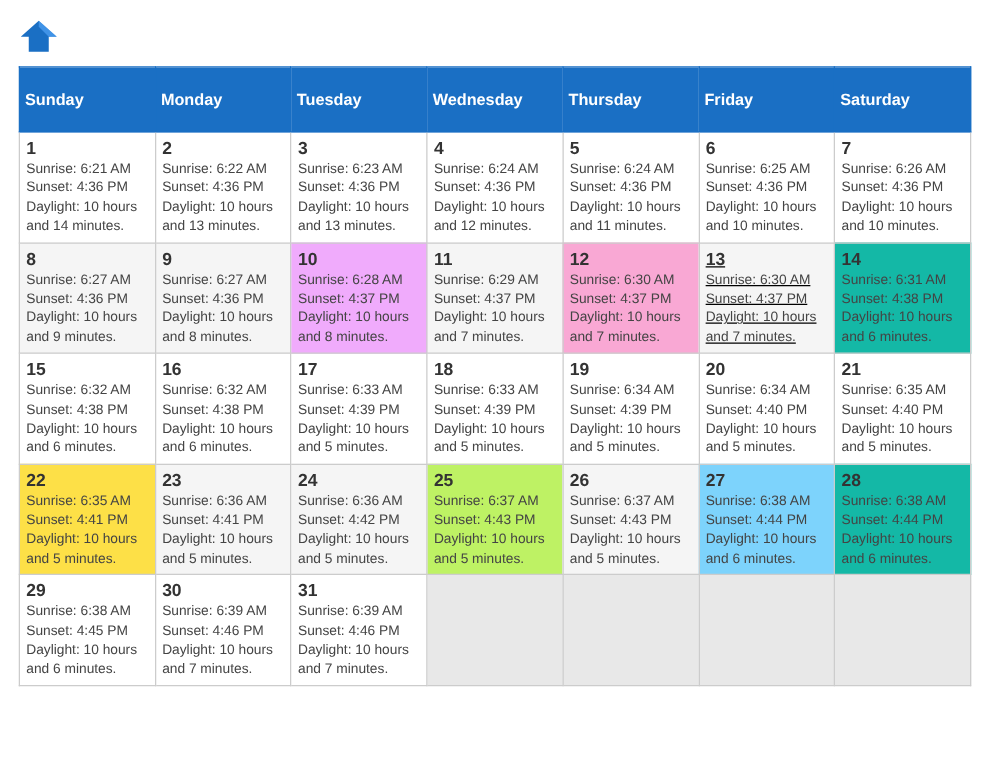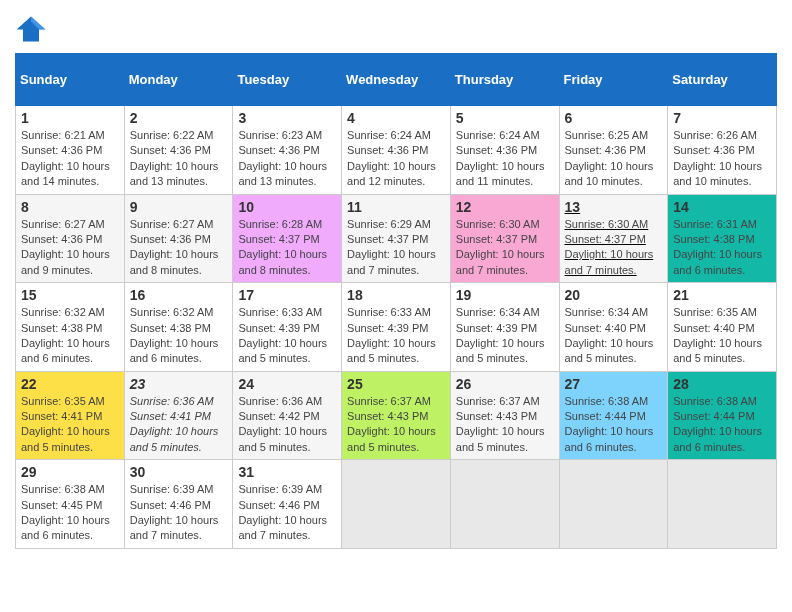--- a/index.html
+++ b/index.html
@@ -204,21 +204,21 @@
         <td>
           <span class="day-num">21</span>
           <div class="day-info">Sunrise: 6:35 AM<br>Sunset: 4:40 PM<br>Daylight: 10 hours and 5 minutes.</div>
         </td>
       </tr>
       <tr>
         <td style="background: #fde047;">
           <span class="day-num">22</span>
           <div class="day-info">Sunrise: 6:35 AM<br>Sunset: 4:41 PM<br>Daylight: 10 hours and 5 minutes.</div>
         </td>
-        <td style="background: rgb(245, 245, 245); font-style: italic;">
+        <td style="background: rgb(245, 245, 245);">
           <span class="day-num">23</span>
           <div class="day-info">Sunrise: 6:36 AM<br>Sunset: 4:41 PM<br>Daylight: 10 hours and 5 minutes.</div>
         </td>
         <td style="background: rgb(245, 245, 245);">
           <span class="day-num">24</span>
           <div class="day-info">Sunrise: 6:36 AM<br>Sunset: 4:42 PM<br>Daylight: 10 hours and 5 minutes.</div>
         </td>
         <td style="background: #bef264;">
           <span class="day-num">25</span>
           <div class="day-info">Sunrise: 6:37 AM<br>Sunset: 4:43 PM<br>Daylight: 10 hours and 5 minutes.</div>

